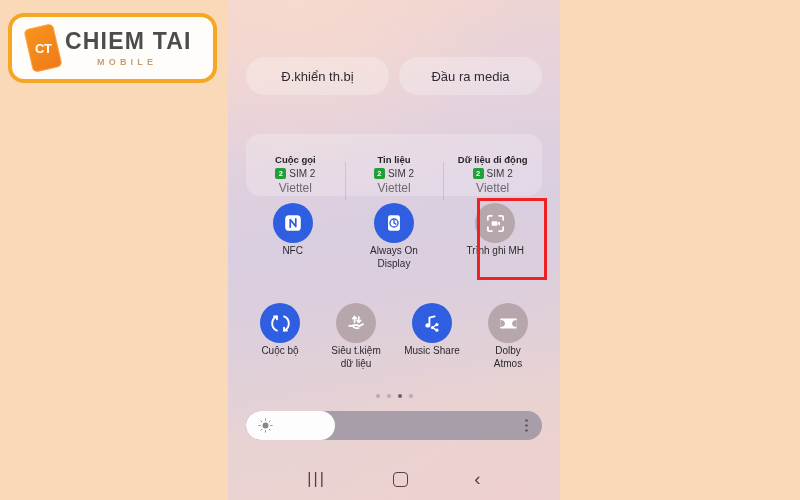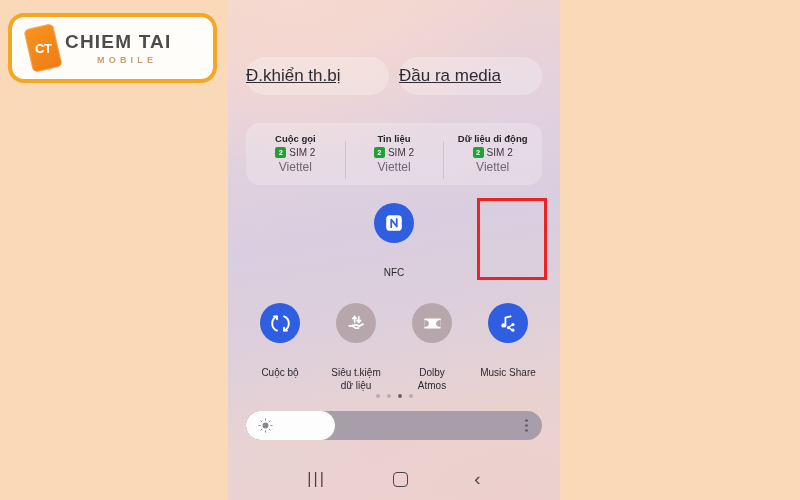--- a/index.html
+++ b/index.html
@@ -28,21 +28,21 @@
     display:flex; align-items:center; justify-content:center;
     flex:0 0 auto;
     box-shadow:inset 0 0 0 1px rgba(255,255,255,.25);
   }
   #logo-phone span {
     color:#fff; font-size:13px; font-weight:bold;
     letter-spacing:-.5px; transform:rotate(13deg);
   }
   #logo-text { display:flex; flex-direction:column; line-height:1; }
   #logo-main {
-    font-size:19px; font-weight:bold; color:#4c4c4c;
+    font-size:23px; font-weight:bold; color:#4c4c4c;
     letter-spacing:1.2px;
   }
   #logo-sub {
     font-size:9px; color:#c8a070; letter-spacing:4.2px;
     margin-top:5px; margin-left:32px;font-weight:bold;
   }
 
   
   #phone {
     position:absolute; left:228px; top:0;
@@ -55,31 +55,31 @@
   }
 
   
   #pills {
     position:absolute; left:18px; top:57px;
     width:296px; display:flex; gap:10px;
   }
   .pill {
     flex:1; height:38px; border-radius:19px;
     background:rgba(255,255,255,.26);
-    display:flex; align-items:center; 
-    font-size:17px; color:#2e2b33;text-decoration:underline;
+    display:flex; align-items:center; justify-content:center;
+    font-size:13px; color:#2e2b33;
   }
 
   
   #sim-panel {
-    position:absolute; left:18px; top:123px;
+    position:absolute; left:18px; top:134px;
     width:296px; height:62px;
     border-radius:14px;
     background:rgba(255,255,255,.22);
-    display:flex; align-items:center;
+    display:flex; align-items:flex-end;
   }
   .sim-col {
     flex:1; text-align:center; position:relative;
     line-height:1.25;
   }
   .sim-col + .sim-col::before {
     content:""; position:absolute; left:0; top:8px;
     width:1px; height:38px; background:rgba(120,110,125,.22);
   }
   .sim-title { font-size:9.5px; color:#272429; font-weight:bold; }
@@ -97,21 +97,21 @@
 
   
   .toggle-row {
     position:absolute; left:14px; width:304px;
     display:flex;
   }
   #row1 { top:203px; }
   #row2 { top:303px; }
   .toggle {
     flex:1; display:flex; flex-direction:column;
-    align-items:center; gap:24px;
+    align-items:center; gap:2px;
   }
   .tg-circle {
     width:40px; height:40px; border-radius:50%;
     display:flex; align-items:center; justify-content:center;
     flex:0 0 auto;
   }
   .tg-on  { background:#2f5fe0; }
   .tg-off { background:#b7a7ad; }
   .tg-label {
     font-size:10px; color:#2b282e; text-align:center;
@@ -223,22 +223,47 @@
     <div class="toggle">
       <div class="tg-circle tg-on">
         <svg width="22" height="22" viewBox="0 0 24 24">
           <rect x="3.5" y="3.5" width="17" height="17" rx="4" fill="#fff"></rect>
           <path d="M9 16.5V8.2l6 7.6V7.5" stroke="#2f5fe0" stroke-width="1.9" fill="none" stroke-linecap="round" stroke-linejoin="round"></path>
         </svg>
       </div>
       <div class="tg-label">NFC</div>
     </div>
 
-
-
+    <div class="toggle">
+      <div class="tg-circle tg-on">
+        <svg width="22" height="22" viewBox="0 0 24 24">
+          <rect x="5.5" y="3.5" width="13" height="17" rx="2.4" fill="#fff"></rect>
+          <circle cx="12" cy="12" r="4.4" fill="none" stroke="#2f5fe0" stroke-width="1.5"></circle>
+          <path d="M12 9.3V12l2 1.3" stroke="#2f5fe0" stroke-width="1.5" fill="none" stroke-linecap="round" stroke-linejoin="round"></path>
+        </svg>
+      </div>
+      <div class="tg-label">Always On<br>Display</div>
+    </div>
+
+
+    <div class="toggle">
+      <div class="tg-circle tg-off">
+        <svg width="23" height="23" viewBox="0 0 24 24">
+          <g stroke="#fff" stroke-width="1.9" fill="none" stroke-linecap="round" stroke-linejoin="round">
+            <path d="M4 8.2V5.6a1.6 1.6 0 0 1 1.6-1.6H8.2"></path>
+            <path d="M15.8 4h2.6A1.6 1.6 0 0 1 20 5.6v2.6"></path>
+            <path d="M20 15.8v2.6a1.6 1.6 0 0 1-1.6 1.6h-2.6"></path>
+            <path d="M8.2 20H5.6A1.6 1.6 0 0 1 4 18.4v-2.6"></path>
+          </g>
+          <rect x="8" y="9.6" width="6.1" height="4.8" rx="1.2" fill="#fff"></rect>
+          <path d="M14.6 11.1l2.1-1.3v4.4l-2.1-1.3z" fill="#fff"></path>
+        </svg>
+      </div>
+      <div class="tg-label">Trình ghi MH</div>
+    </div>
   </div>
 
   <div class="toggle-row" id="row2">
 
     <div class="toggle">
       <div class="tg-circle tg-on">
         <svg width="23" height="23" viewBox="0 0 24 24">
           <g stroke="#fff" stroke-width="2" fill="none" stroke-linecap="round">
             <path d="M8.3 4.6A8 8 0 0 0 8.3 19.4"></path>
             <path d="M15.7 4.6A8 8 0 0 1 15.7 19.4"></path>
@@ -258,42 +283,42 @@
             <path d="M14.4 5.2v5.7M14.4 10.9l1.8-2M14.4 10.9l-1.8-2"></path>
             <path d="M4.3 14.4h3.2l3.3 2.4h3.4"></path>
             <path d="M7.5 14.4c2.6-1.4 5-1.1 7.4.5l4-2.3"></path>
           </g>
         </svg>
       </div>
       <div class="tg-label">Siêu t.kiệm<br>dữ liệu</div>
     </div>
 
     <div class="toggle">
-      <div class="tg-circle tg-off">
-        <svg width="25" height="25" viewBox="0 0 24 24">
-          <rect x="4.2" y="7.2" width="15.6" height="9.6" rx="0.6" fill="#fff"></rect>
-          <path d="M4.2 8.6v6.8c2.9 0 4.4-1.5 4.4-3.4S7.1 8.6 4.2 8.6z" fill="#b7a7ad"></path>
-          <path d="M19.8 8.6v6.8c-2.9 0-4.4-1.5-4.4-3.4s1.5-3.4 4.4-3.4z" fill="#b7a7ad"></path>
-        </svg>
-      </div>
-      <div class="tg-label">Dolby<br>Atmos</div>
-    </div>
-
-    <div class="toggle">
       <div class="tg-circle tg-on">
         <svg width="23" height="23" viewBox="0 0 24 24">
           <path d="M14.2 4.6l-5.4 1.3v7.7" stroke="#fff" stroke-width="1.9" fill="none" stroke-linecap="round" stroke-linejoin="round"></path>
           <ellipse cx="7.1" cy="14" rx="2.6" ry="2.3" fill="#fff"></ellipse>
           <circle cx="16.6" cy="13.1" r="1.7" fill="#fff"></circle>
           <circle cx="16.6" cy="19" r="1.7" fill="#fff"></circle>
           <circle cx="11.9" cy="16.2" r="1.7" fill="#fff"></circle>
           <path d="M13.3 15.4l1.9-1.5M13.3 17.1l1.9 1.3" stroke="#fff" stroke-width="1.3" stroke-linecap="round"></path>
         </svg>
       </div>
       <div class="tg-label">Music Share</div>
+    </div>
+
+    <div class="toggle">
+      <div class="tg-circle tg-off">
+        <svg width="25" height="25" viewBox="0 0 24 24">
+          <rect x="4.2" y="7.2" width="15.6" height="9.6" rx="0.6" fill="#fff"></rect>
+          <path d="M4.2 8.6v6.8c2.9 0 4.4-1.5 4.4-3.4S7.1 8.6 4.2 8.6z" fill="#b7a7ad"></path>
+          <path d="M19.8 8.6v6.8c-2.9 0-4.4-1.5-4.4-3.4s1.5-3.4 4.4-3.4z" fill="#b7a7ad"></path>
+        </svg>
+      </div>
+      <div class="tg-label">Dolby<br>Atmos</div>
     </div>
   </div>
 
   <div id="highlight"></div>
 
   <div id="dots">
     <span class="dot"></span>
     <span class="dot"></span>
     <span class="dot active"></span>
     <span class="dot"></span>

